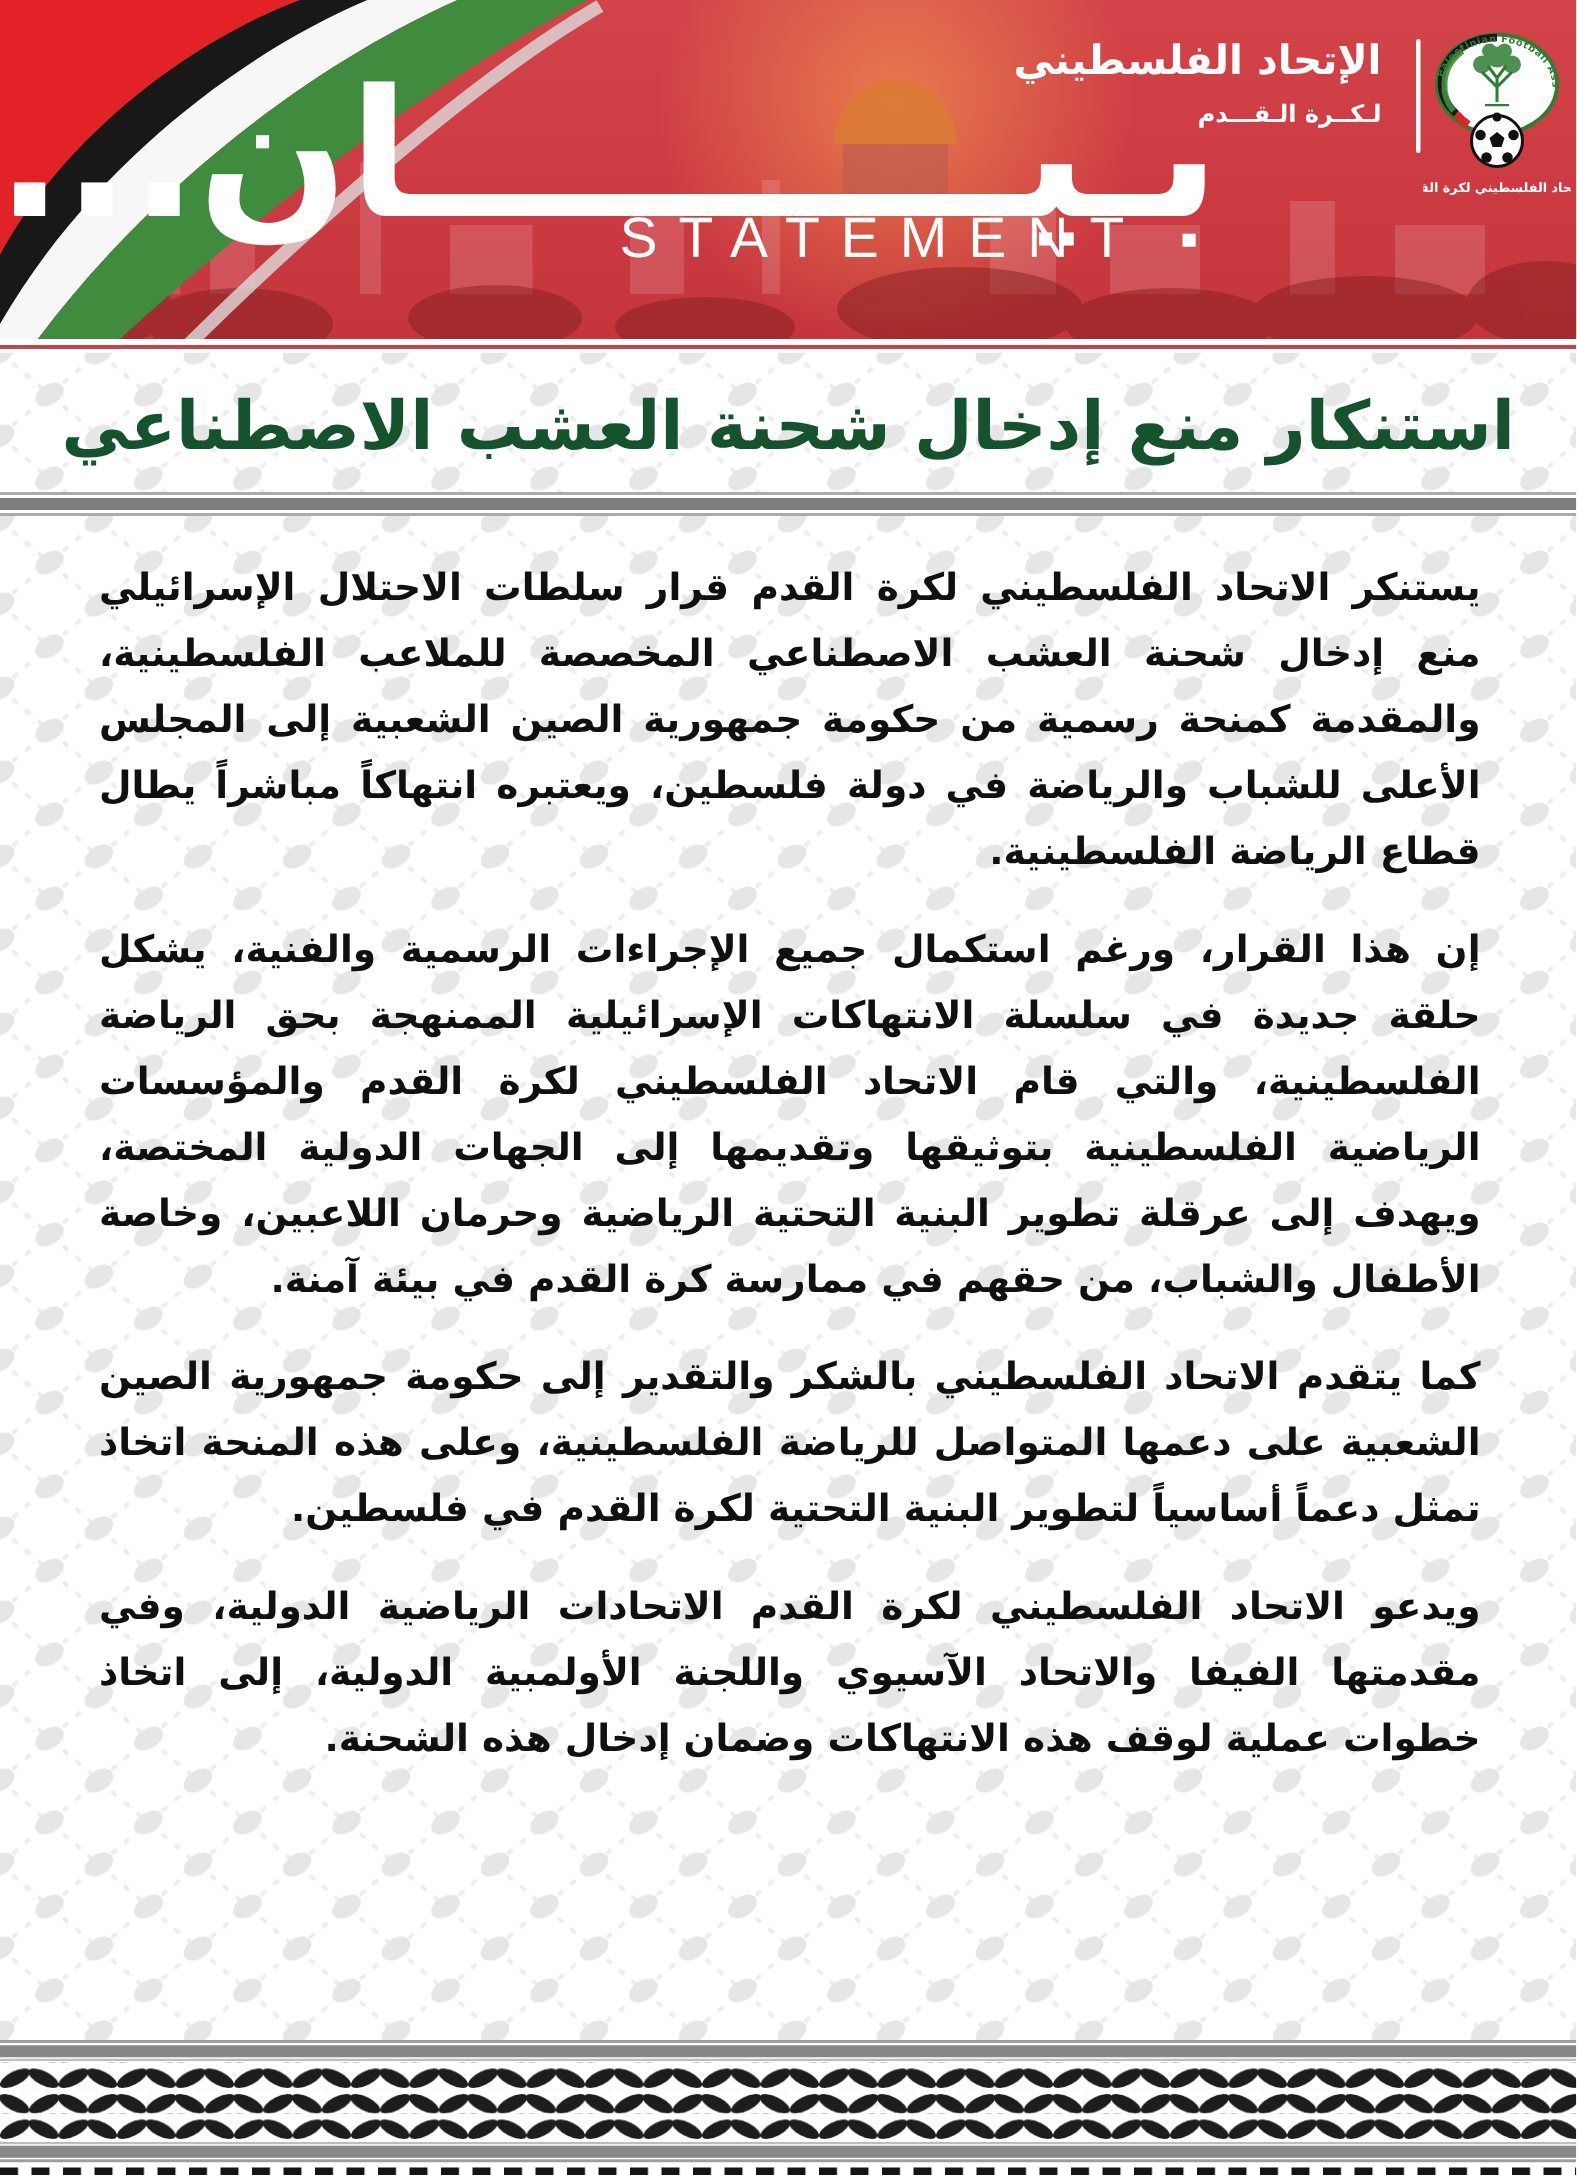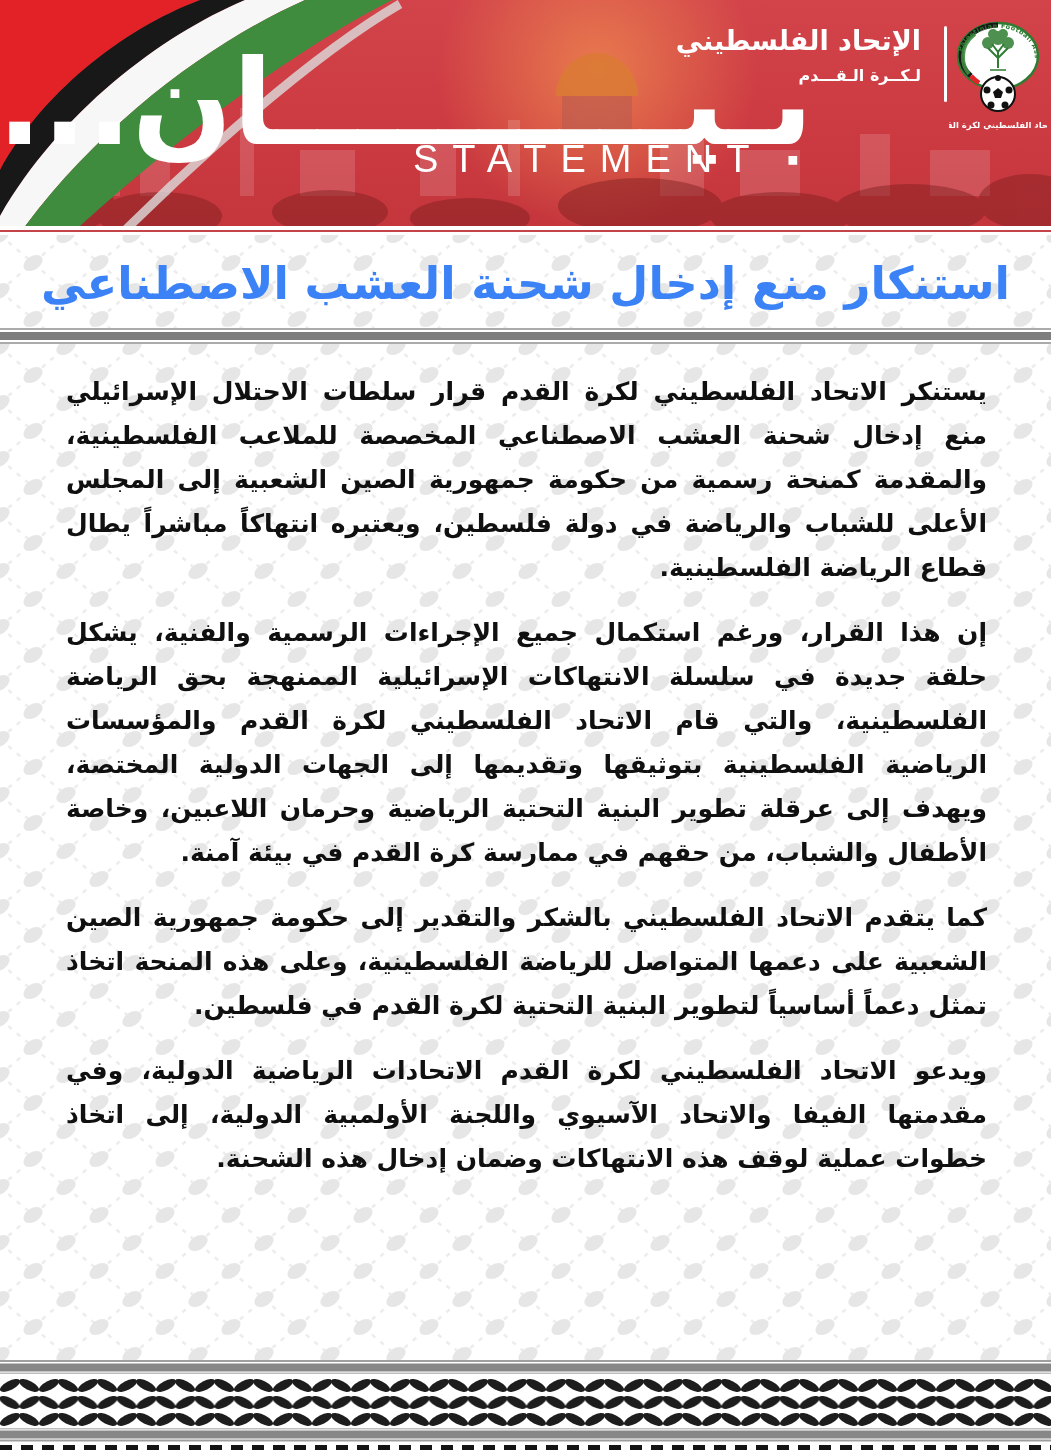--- a/index.html
+++ b/index.html
@@ -16,21 +16,21 @@
   .logo-wrap{position:absolute;top:10px;right:4px;width:98px;height:130px;}
   .banner{position:absolute;top:44px;left:0;right:0;height:180px;color:#ffffff;}
   .bayan{position:absolute;top:0;right:238px;direction:rtl;font-size:118px;line-height:1;font-weight:bold;white-space:nowrap;}
   .statement-latin{position:absolute;top:94px;left:413px;font-family:"Liberation Sans","DejaVu Sans",sans-serif;font-size:38px;font-weight:400;letter-spacing:14px;}
   .hero-edge{width:100%;height:9px;background:linear-gradient(180deg,#ffffff 0 4px,#c4444a 4px 6.5px,#ffffff 6.5px 9px);}
 
   
   .main{position:relative;width:100%;height:1125px;direction:rtl;}
   .bg-pattern{position:absolute;top:0;left:0;z-index:0;}
   .content{position:relative;z-index:1;}
-  .title-block{padding-top:20px;text-align:center;color:#3b82f6;}
+  .title-block{padding-top:20px;text-align:center;color:#14532d;}
   .title-line{font-size:45px;font-weight:bold;line-height:58px;}
   .divider{margin-top:15px;height:16px;width:100%;
     background:linear-gradient(180deg,#ababab 0 2px,#ffffff 2px 4px,#7e7e7e 4px 12px,#ffffff 12px 14px,#ababab 14px 16px);}
   .body-text{padding:26px 64px 0 66px;color:#101010;}
   .para{margin:0 0 21px 0;font-size:25px;font-weight:bold;line-height:44px;text-align:justify;}
   .para:last-child{margin-bottom:0;}
 
   
   .footer{position:absolute;bottom:0;left:0;width:100%;height:90px;z-index:2;}
 </style>

